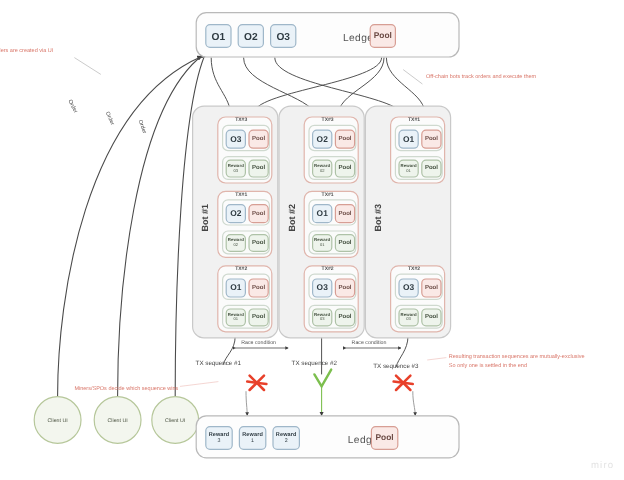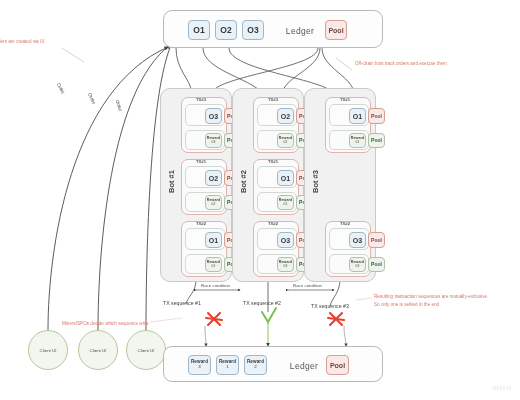--- a/index.html
+++ b/index.html
@@ -24,21 +24,20 @@
     font-size:8.5px;color:#555;letter-spacing:.3px;
     text-align:center;
   }
   
   .chip{
     border-radius:4px;
     display:flex;align-items:center;justify-content:center;
     font-size:8.5px;font-weight:bold;
     box-sizing:border-box;
     line-height:1;
-    margin-left:17px;
   }
   .chip-order{background:#eaf2f8;border:1.1px solid #9fb7c9;color:#2f3b42;}
   .chip-pool{background:#fae9e6;border:1.1px solid #d79e94;color:#6b4a44;}
   .chip-reward{background:#eef4ec;border:1px solid #aec2a7;color:#3f4c3b;}
   .chip-reward-led{background:#eaf2f8;border:1.1px solid #9fb7c9;color:#2f3b42;}
 
   .chip-stack{display:flex;flex-direction:column;align-items:center;justify-content:center;line-height:1.05;}
   .chip-stack .t{font-size:3.6px;font-weight:bold;letter-spacing:.1px;}
   .chip-stack .n{font-size:3.4px;font-weight:normal;}
   .chip-stack-led .t{font-size:4.6px;font-weight:bold;}

